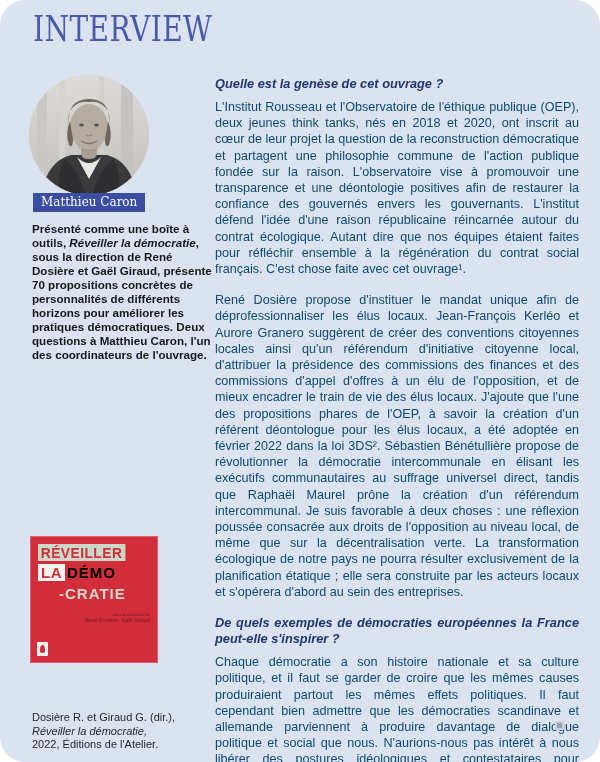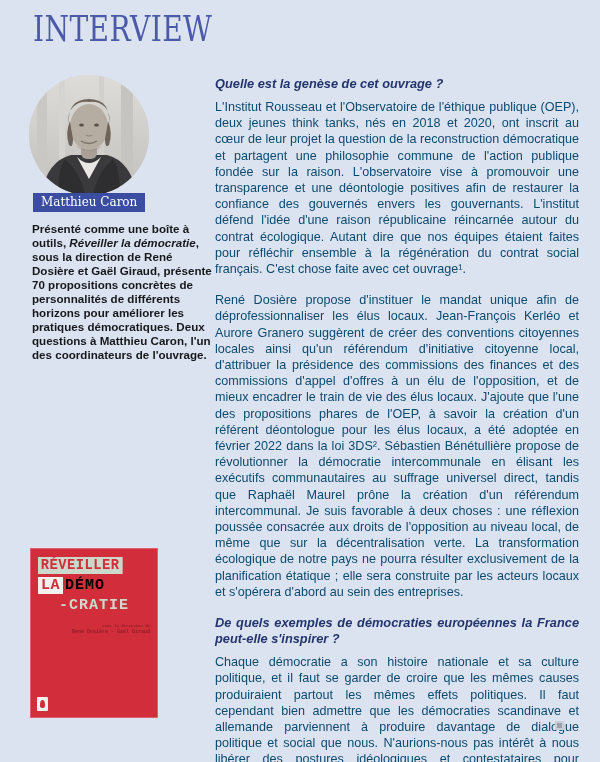--- a/index.html
+++ b/index.html
@@ -1,21 +1,21 @@
 <!DOCTYPE html>
 <html lang="fr"><head>
 <meta charset="utf-8">
 <style>
   * { margin:0; padding:0; box-sizing:border-box; }
   html,body { width:600px; }
   body { font-family:"Liberation Sans", sans-serif; }
 
   .page {
     position:relative; width:600px; height:762px;
-    background:#dce3f0; overflow:hidden;
+    background:#dce3f0; overflow:hidden;border-radius:25px;
   }
 
   
   .title {
     position:absolute; left:33px; top:8px;
     font-family:"DejaVu Serif", serif;
     font-size:36px; font-weight:400; color:#4a59a8;
     transform:scaleX(0.78); transform-origin:left top;
     letter-spacing:0.5px; white-space:nowrap;
   }
@@ -38,25 +38,24 @@
 
   .bio {
     position:absolute; left:32px; top:222px; width:180px;
     font-size:11.6px; line-height:14px; font-weight:bold;
     color:#16181c;
   }
   .bio .it { font-style:italic; }
 
   
   .book {
-    position:absolute; left:30px; top:548px;
-    width:128px; height:170px;
+    position:absolute; left:30px; top:536px;
+    width:128px; height:127px;
     background:#d22d3a;
     box-shadow:0 0 0 1px rgba(255,255,255,0.25) inset;
-    font-family:Liberation Mono, monospace;
   }
   .book-inner { position:relative; width:100%; height:100%; padding:8px 0 0 8px; }
   .cover-line { font-weight:bold; letter-spacing:0.5px; white-space:nowrap; }
   .cover-word-1 {
     display:inline-block; background:#ccd8ca; color:#d22d3a;
     font-size:15px; line-height:17px; padding:0 3px;
     transform:scaleX(0.92); transform-origin:left top;
   }
   .cover-row-2 { margin-top:2px; }
   .cover-word-2 {
@@ -167,20 +166,25 @@
       <div class="cover-line cover-row-2"><span class="cover-word-2">LA</span><span class="cover-word-3">DÉMO</span></div>
       <div class="cover-line"><span class="cover-word-4">-CRATIE</span></div>
       <div class="cover-byline">
         <div class="b1">sous la direction de</div>
         <div class="b2">René Dosière · Gaël Giraud</div>
       </div>
       <div class="publisher-logo"></div>
     </div>
   </div>
 
+  <div class="caption">
+    <div>Dosière R. et Giraud G. (dir.),</div>
+    <div class="it">Réveiller la démocratie,</div>
+    <div>2022, Éditions de l'Atelier.</div>
+  </div>
 
   <div class="qa-col">
     <p class="question">Quelle est la genèse de cet ouvrage ?</p>
     <p class="answer">L'Institut Rousseau et l'Observatoire de l'éthique publique (OEP), deux jeunes think tanks, nés en 2018 et 2020, ont inscrit au cœur de leur projet la question de la reconstruction démocratique et partagent une philosophie commune de l'action publique fondée sur la raison. L'observatoire vise à promouvoir une transparence et une déontologie positives afin de restaurer la confiance des gouvernés envers les gouvernants. L'institut défend l'idée d'une raison républicaine réincarnée autour du contrat écologique. Autant dire que nos équipes étaient faites pour réfléchir ensemble à la régénération du contrat social français. C'est chose faite avec cet ouvrage¹.</p>
     <p class="answer">René Dosière propose d'instituer le mandat unique afin de déprofessionnaliser les élus locaux. Jean-François Kerléo et Aurore Granero suggèrent de créer des conventions citoyennes locales ainsi qu'un référendum d'initiative citoyenne local, d'attribuer la présidence des commissions des finances et des commissions d'appel d'offres à un élu de l'opposition, et de mieux encadrer le train de vie des élus locaux. J'ajoute que l'une des propositions phares de l'OEP, à savoir la création d'un référent déontologue pour les élus locaux, a été adoptée en février 2022 dans la loi 3DS². Sébastien Bénétullière propose de révolutionner la démocratie intercommunale en élisant les exécutifs communautaires au suffrage universel direct, tandis que Raphaël Maurel prône la création d'un référendum intercommunal. Je suis favorable à deux choses : une réflexion poussée consacrée aux droits de l'opposition au niveau local, de même que sur la décentralisation verte. La transformation écologique de notre pays ne pourra résulter exclusivement de la planification étatique ; elle sera construite par les acteurs locaux et s'opérera d'abord au sein des entreprises.</p>
     <p class="question">De quels exemples de démocraties européennes la France peut-elle s'inspirer ?</p>
     <p class="answer">Chaque démocratie a son histoire nationale et sa culture politique, et il faut se garder de croire que les mêmes causes produiraient partout les mêmes effets politiques. Il faut cependant bien admettre que les démocraties scandinave et allemande parviennent à produire davantage de dialogue politique et social que nous. N'aurions-nous pas intérêt à nous libérer des postures idéologiques et contestataires pour privilégier la voie des solutions concrètes et constructives ? L'avènement d'une écolo-démocratie, reposant sur la renégociation de la séparation des pouvoirs entre le travail, le capital et la nature, ne permettrait-il pas de relever ce défi ? Le débat mérite d'être posé.</p>
   </div>
 
   <div class="end-marker"></div>

